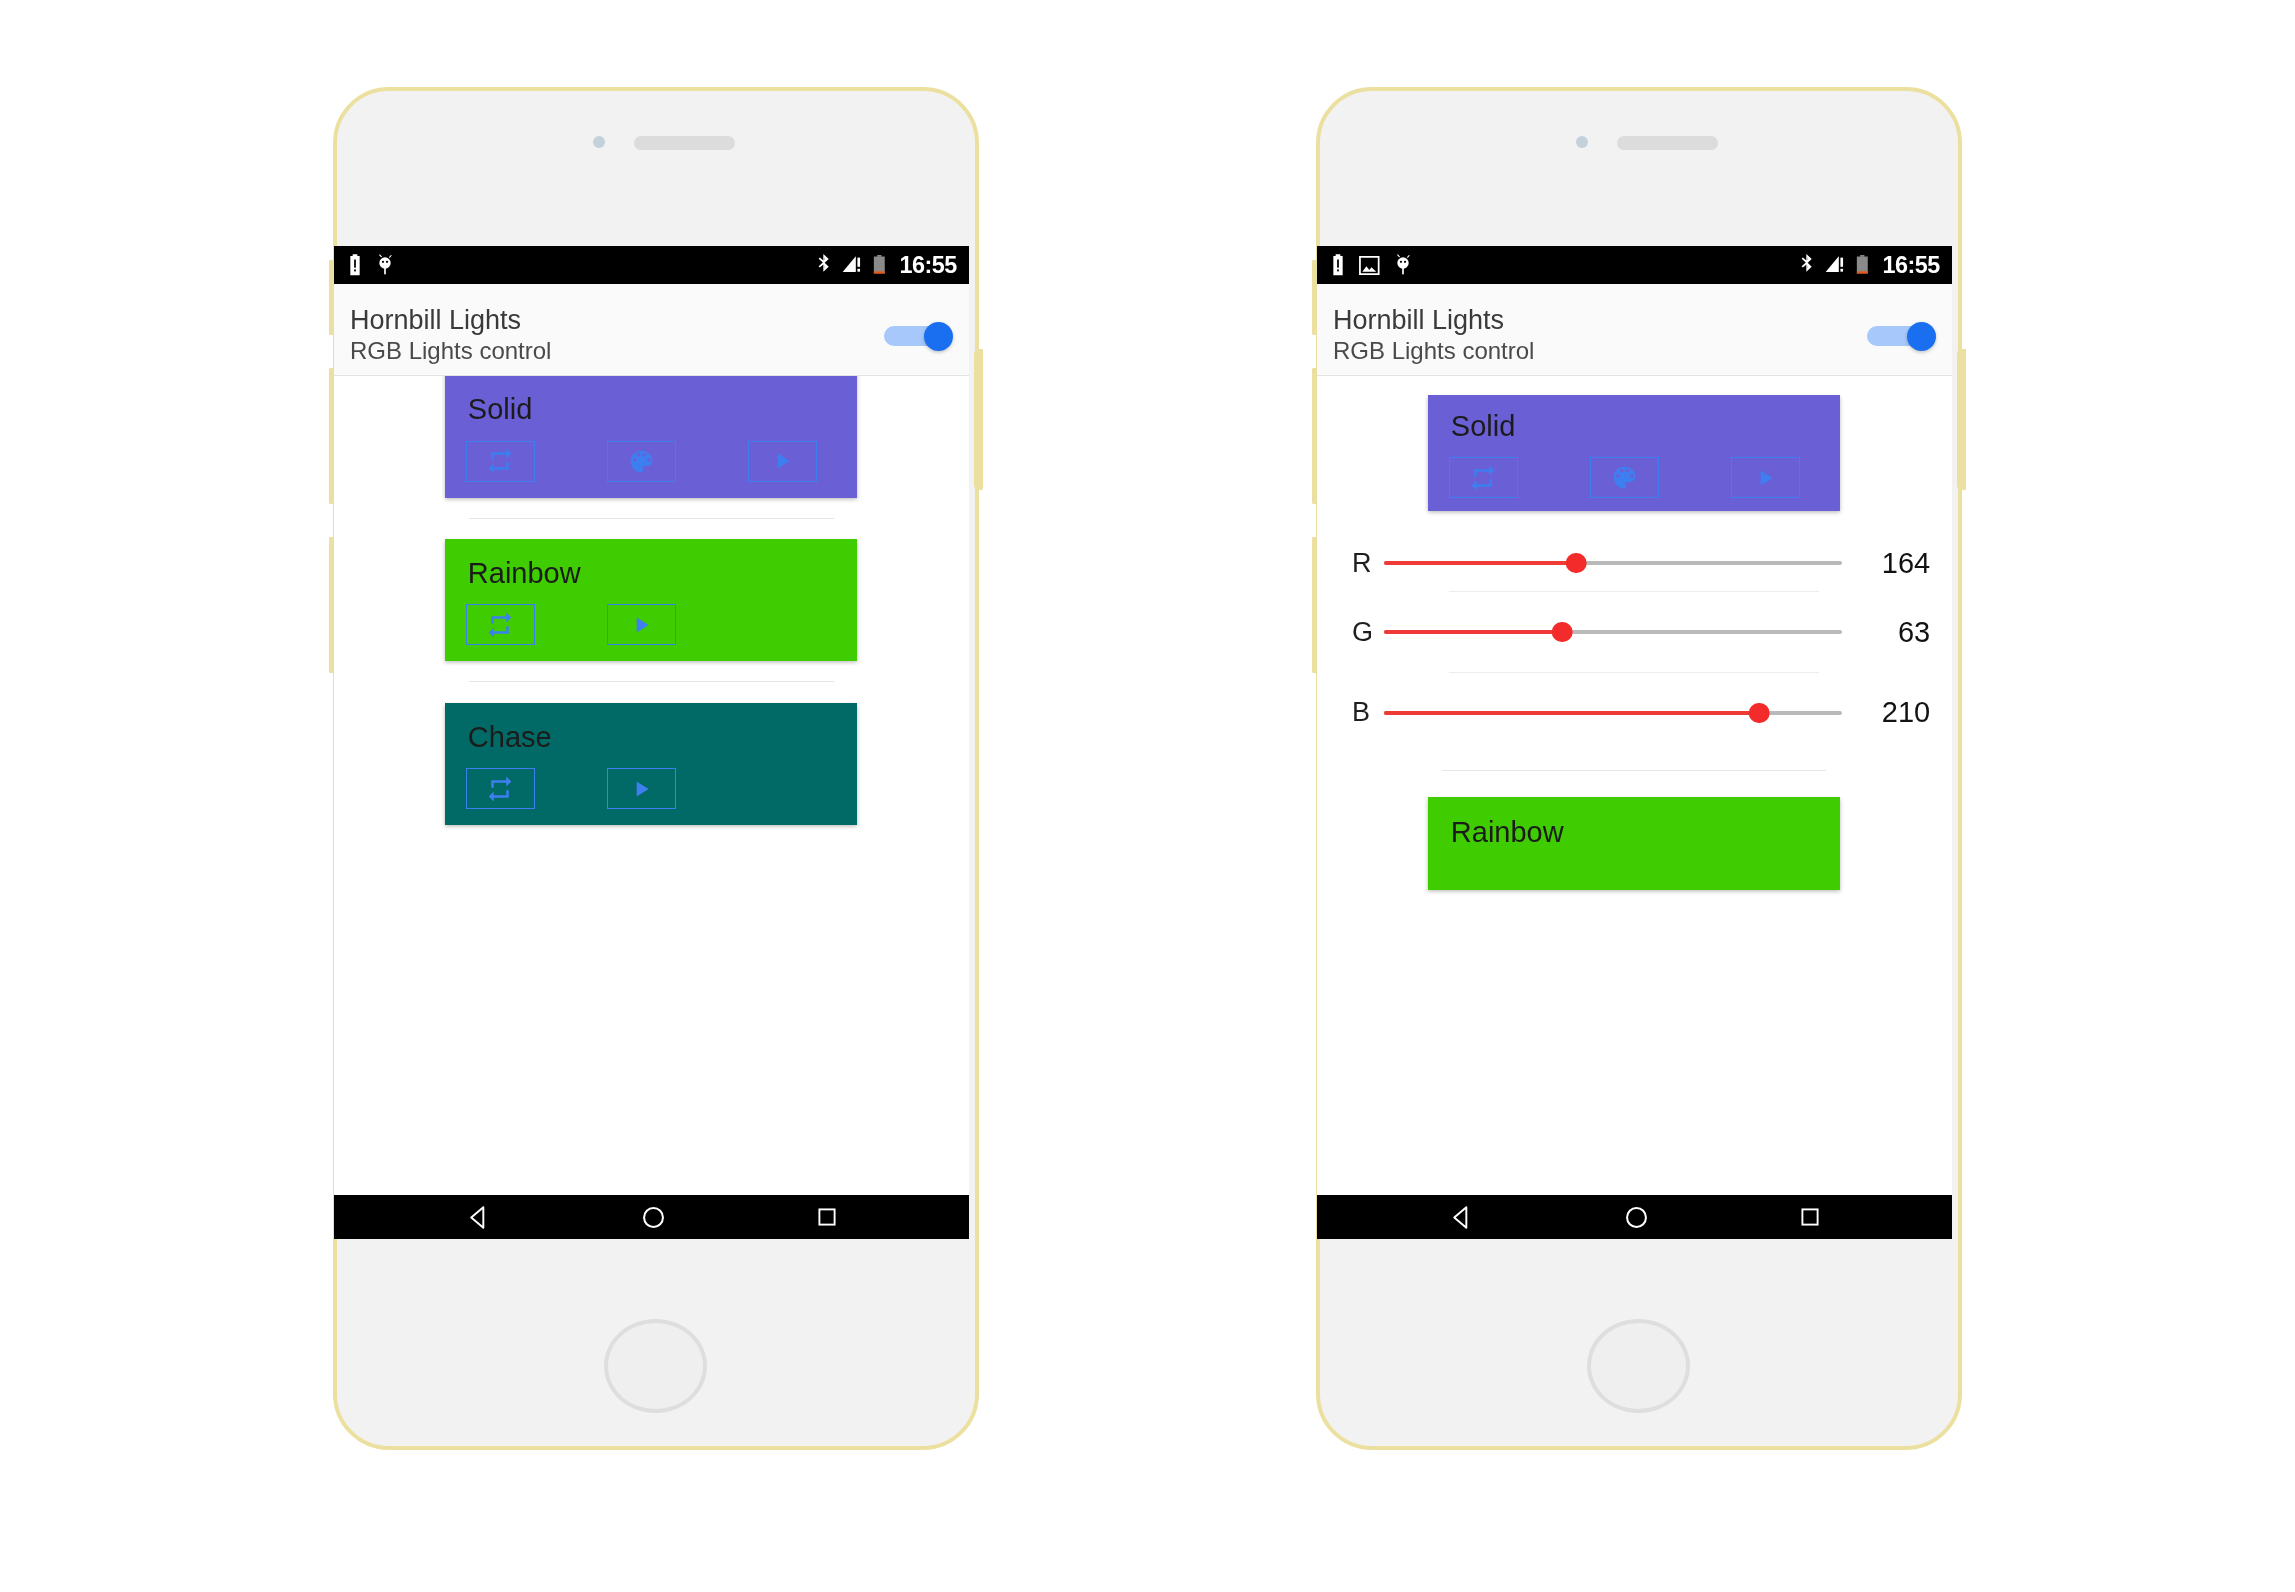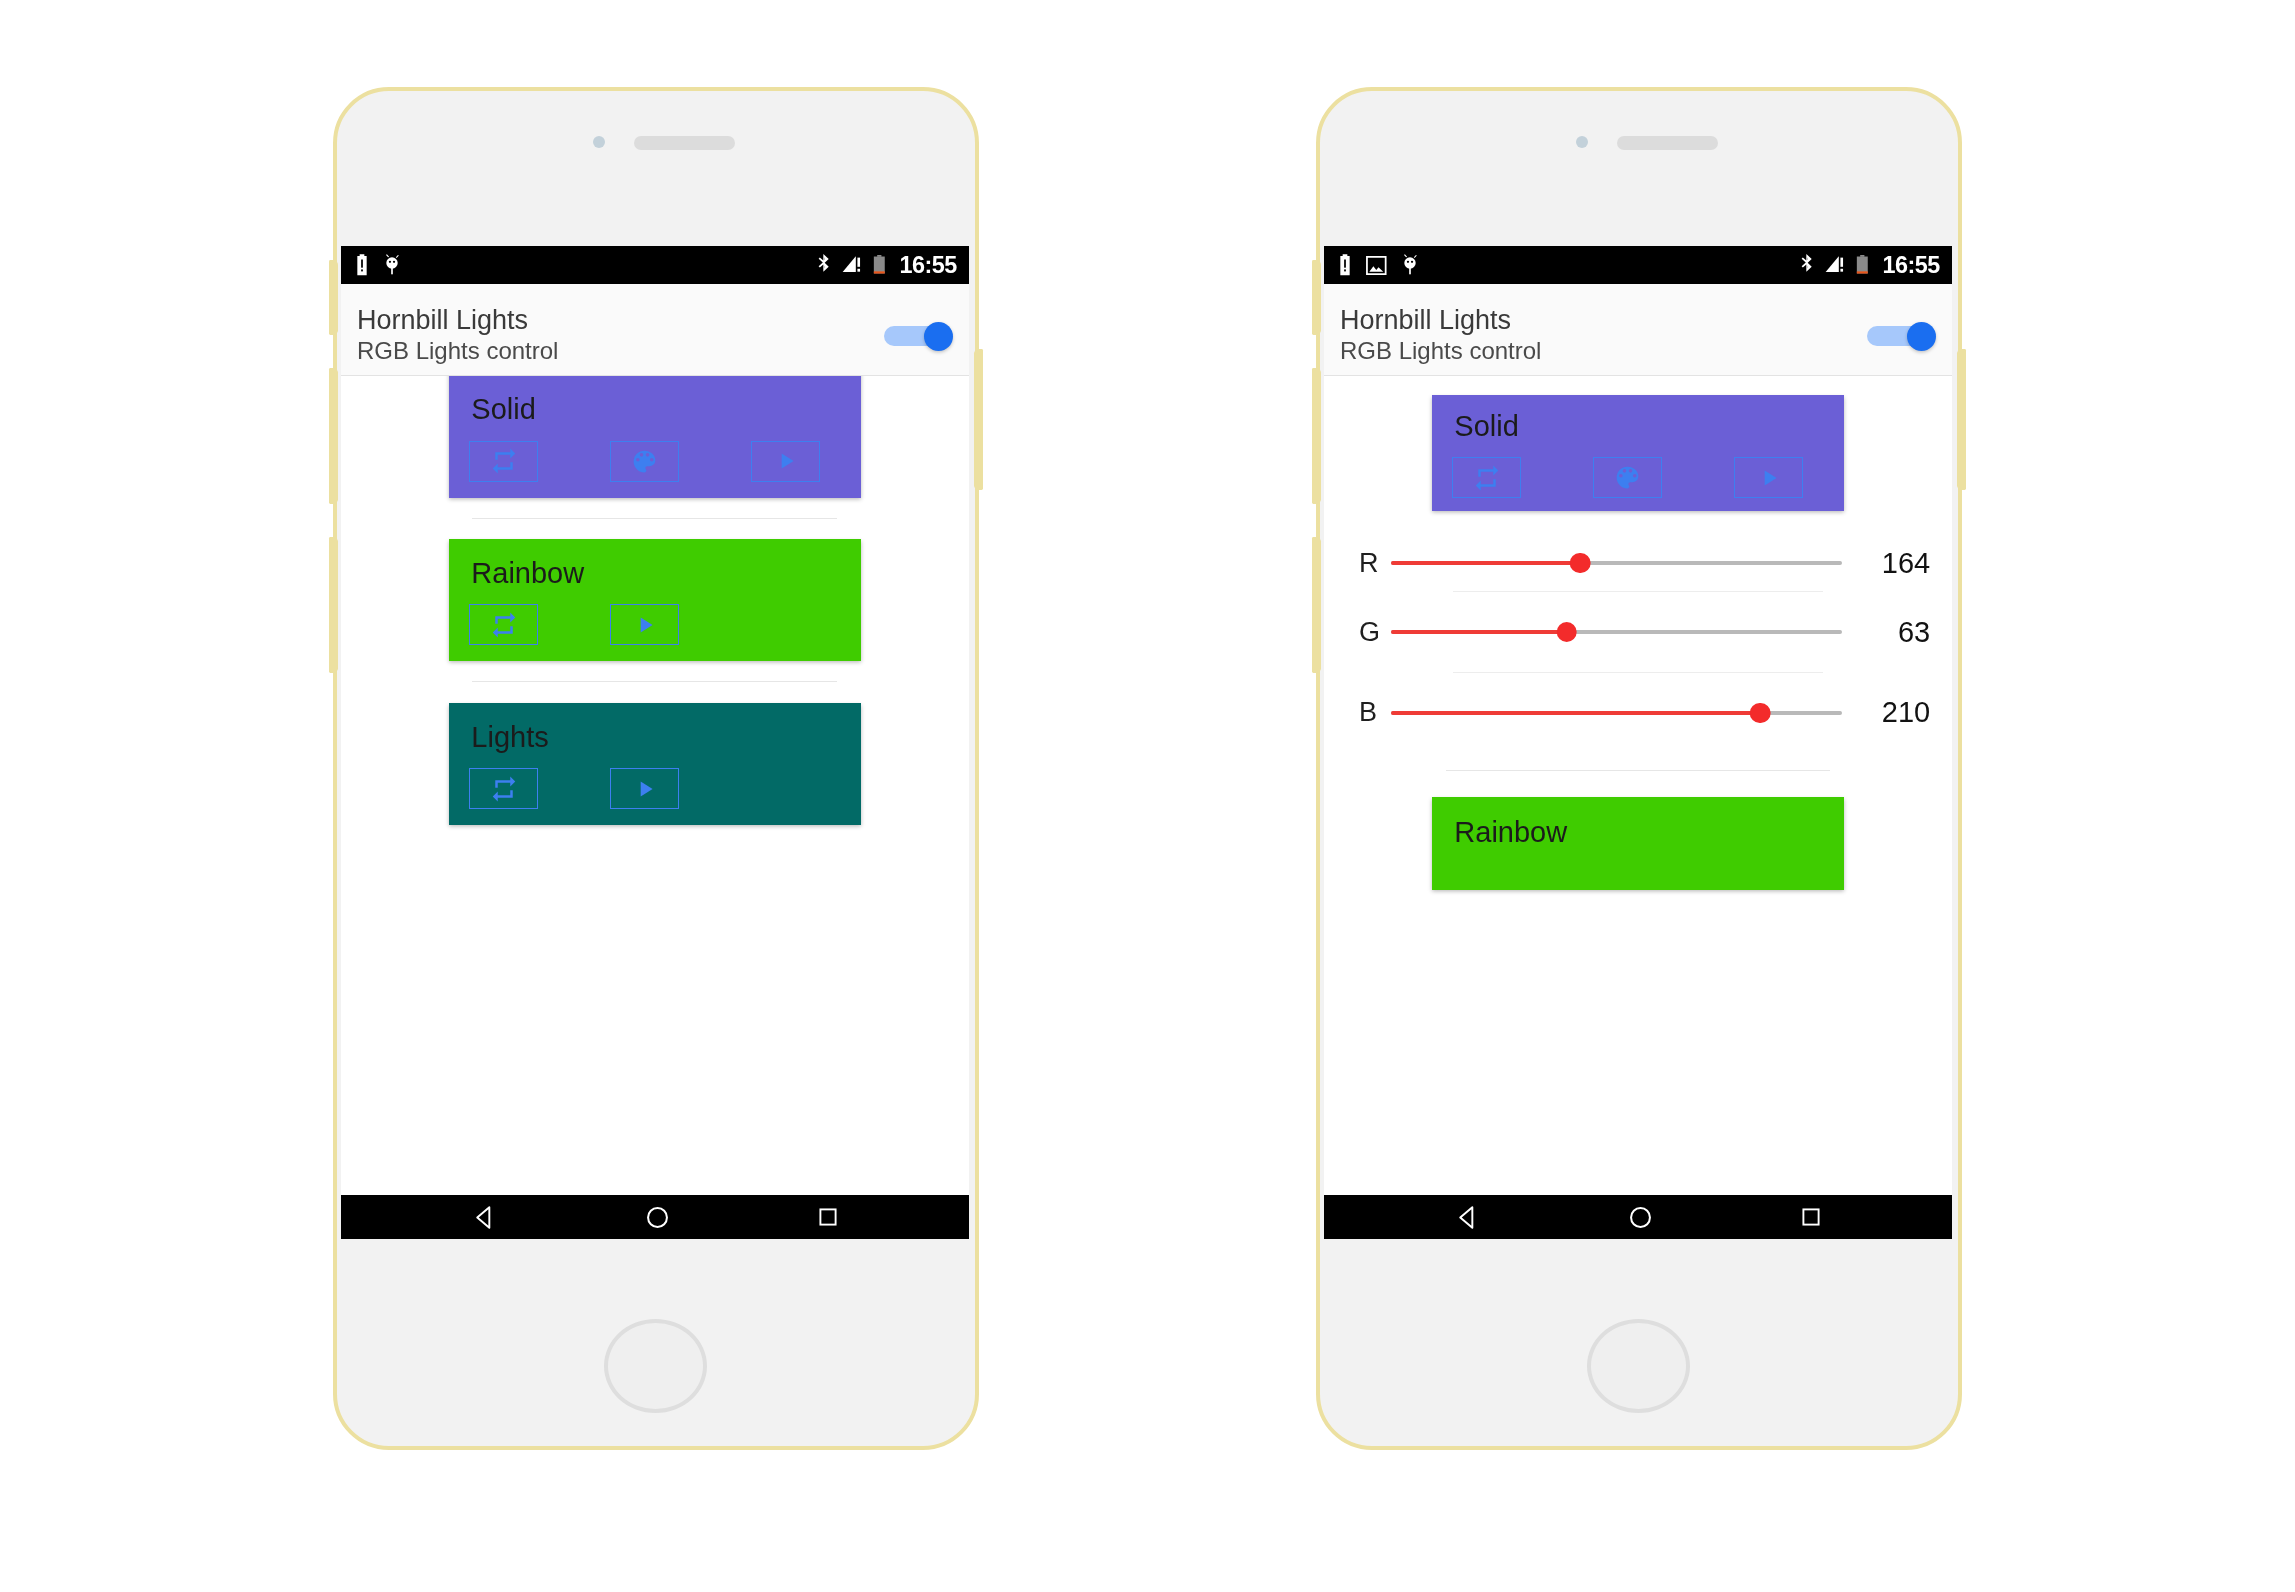--- a/index.html
+++ b/index.html
@@ -82,21 +82,21 @@
     height: 94px;
     border-radius: 50%;
     background: #efefef;
     border: 4.2px solid #dedede;
     box-sizing: border-box;
   }
 
   
   .screen {
     position: absolute;
-    left: 8px;
+    left: 1px;
     right: 10.3px;
     top: 159px;
     height: 993px;
     background: #ffffff;
     overflow: hidden;
   }
 
   
   .statusbar {
     height: 38px;
@@ -390,21 +390,21 @@
               <svg width="26" height="26" viewBox="0 0 24 24">
                 <path fill="#3d7ff0" d="M8 5v14l11-7z"></path>
               </svg>
             </div>
           </div>
         </div>
 
         <div class="divider"></div>
 
         <div class="card" style="background:#026a66;">
-          <div class="card-title">Lights</div>
+          <div class="card-title">Chase</div>
           <div class="card-buttons">
             <div class="card-btn sp-1">
               <svg width="30" height="30" viewBox="0 0 24 24">
                 <path fill="#3d7ff0" d="M7 7h10v3l4-4-4-4v3H5v6h2V7zm10 10H7v-3l-4 4 4 4v-3h12v-6h-2v4z"></path>
               </svg>
             </div>
             <div class="card-btn">
               <svg width="26" height="26" viewBox="0 0 24 24">
                 <path fill="#3d7ff0" d="M8 5v14l11-7z"></path>
               </svg>

